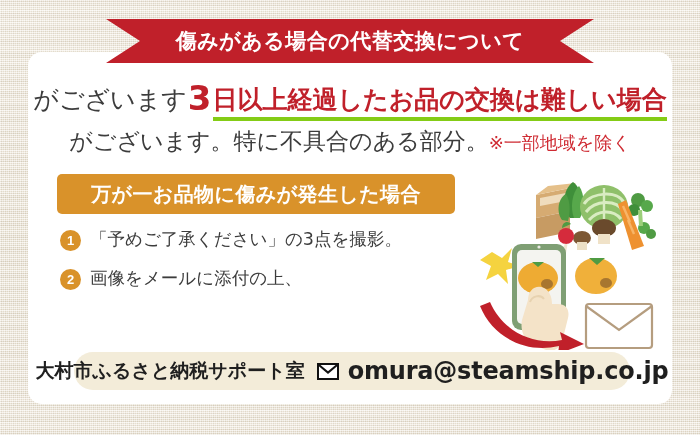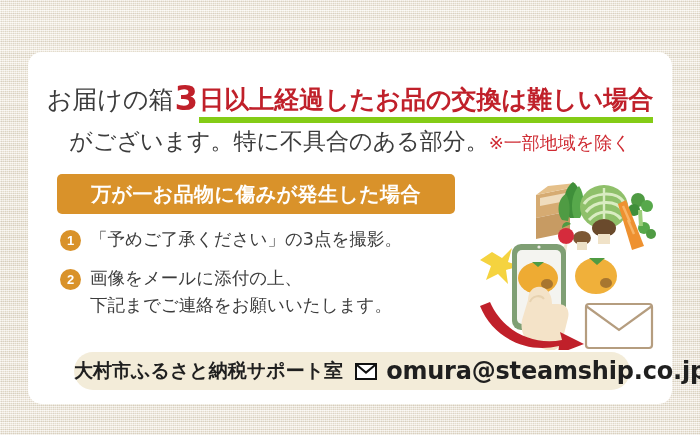--- a/index.html
+++ b/index.html
@@ -53,21 +53,21 @@
   }
   #lead1{top:26px;font-size:25px;}
   #lead2{top:74px;font-size:23px;}
 
   .big3{
     color:#c0202a;font-weight:bold;font-size:34px;
     vertical-align:-2px;padding:0 1px;
   }
   .redline{
     color:#c0202a;font-weight:bold;
-    border-bottom:6px solid #84cc16;padding-bottom:3px;
+    border-bottom:4px solid #84cc16;padding-bottom:3px;
   }
   .note-red{color:#cf2b33;font-size:18px;margin-top:29px;}
 
   
   #orange-banner{
     position:absolute;left:29px;top:122px;width:398px;height:40px;
     background:#d9922a;border-radius:5px;
     display:flex;align-items:center;justify-content:center;
   }
   #orange-banner-label{
@@ -89,21 +89,21 @@
   .step-lines{
     font-size:17.5px;color:#3c3c3c;line-height:1.55;
     font-family:"DejaVu Sans","Liberation Sans",sans-serif;
     white-space:nowrap;
   }
 
   
   #contact{
     position:absolute;left:46px;top:300px;width:556px;height:38px;
     background:#f3ecd9;border-radius:19px;
-    display:flex;align-items:center;
+    display:flex;align-items:center;justify-content:center;
   }
   #contact-office{
     font-size:19px;font-weight:bold;color:#1f1f1f;
     font-family:"DejaVu Sans","Liberation Sans",sans-serif;
     white-space:nowrap;
   }
   #mail-icon{margin:0 9px 0 12px;display:flex;align-items:center;}
   #contact-email{
     font-size:24px;font-weight:bold;color:#1f1f1f;
     font-family:"DejaVu Sans","Liberation Sans",sans-serif;
@@ -114,21 +114,21 @@
   #illustration{position:absolute;left:430px;top:118px;width:210px;height:180px;}
 </style>
 </head>
 <body>
 
 <div id="stage">
 
   <div id="card">
 
     <div class="lead" id="lead1">
-      <span>お届けの箱</span><span class="big3">3</span><span class="redline">日以上経過したお品の交換は難しい場合</span>
+      <span>がございます</span><span class="big3">3</span><span class="redline">日以上経過したお品の交換は難しい場合</span>
     </div>
 
     <div class="lead" id="lead2">
       <span>がございます。特に不具合のある部分。</span><span class="note-red">※一部地域を除く</span>
     </div>
 
     <div id="orange-banner">
       <span id="orange-banner-label">万が一お品物に傷みが発生した場合</span>
     </div>
 
@@ -138,21 +138,20 @@
         <div class="step-badge">1</div>
         <div class="step-lines">
           <div>「予めご了承ください」の3点を撮影。</div>
         </div>
       </div>
 
       <div class="step">
         <div class="step-badge">2</div>
         <div class="step-lines">
           <div>画像をメールに添付の上、</div>
-          <div>下記までご連絡をお願いいたします。</div>
         </div>
       </div>
 
     </div>
 
     <div id="illustration">
       <svg viewBox="0 0 210 180" width="210" height="180" xmlns="http://www.w3.org/2000/svg">
 
         <g>
           <path d="M78 48 L78 25 L112 18 L112 41 Z" fill="#d6ab72"></path>
@@ -253,14 +252,17 @@
         <svg width="22" height="17" viewBox="0 0 22 17" xmlns="http://www.w3.org/2000/svg">
           <rect x="1" y="1" width="20" height="15" fill="#ffffff" stroke="#111111" stroke-width="2"></rect>
           <path d="M1.6 1.8 L11 9.6 L20.4 1.8" fill="none" stroke="#111111" stroke-width="2"></path>
         </svg>
       </span>
       <span id="contact-email">omura@steamship.co.jp</span>
     </div>
 
   </div>
 
+  <div id="ribbon">
+    <span id="ribbon-label">傷みがある場合の代替交換について</span>
+  </div>
 
 </div>
 
 </body></html>

